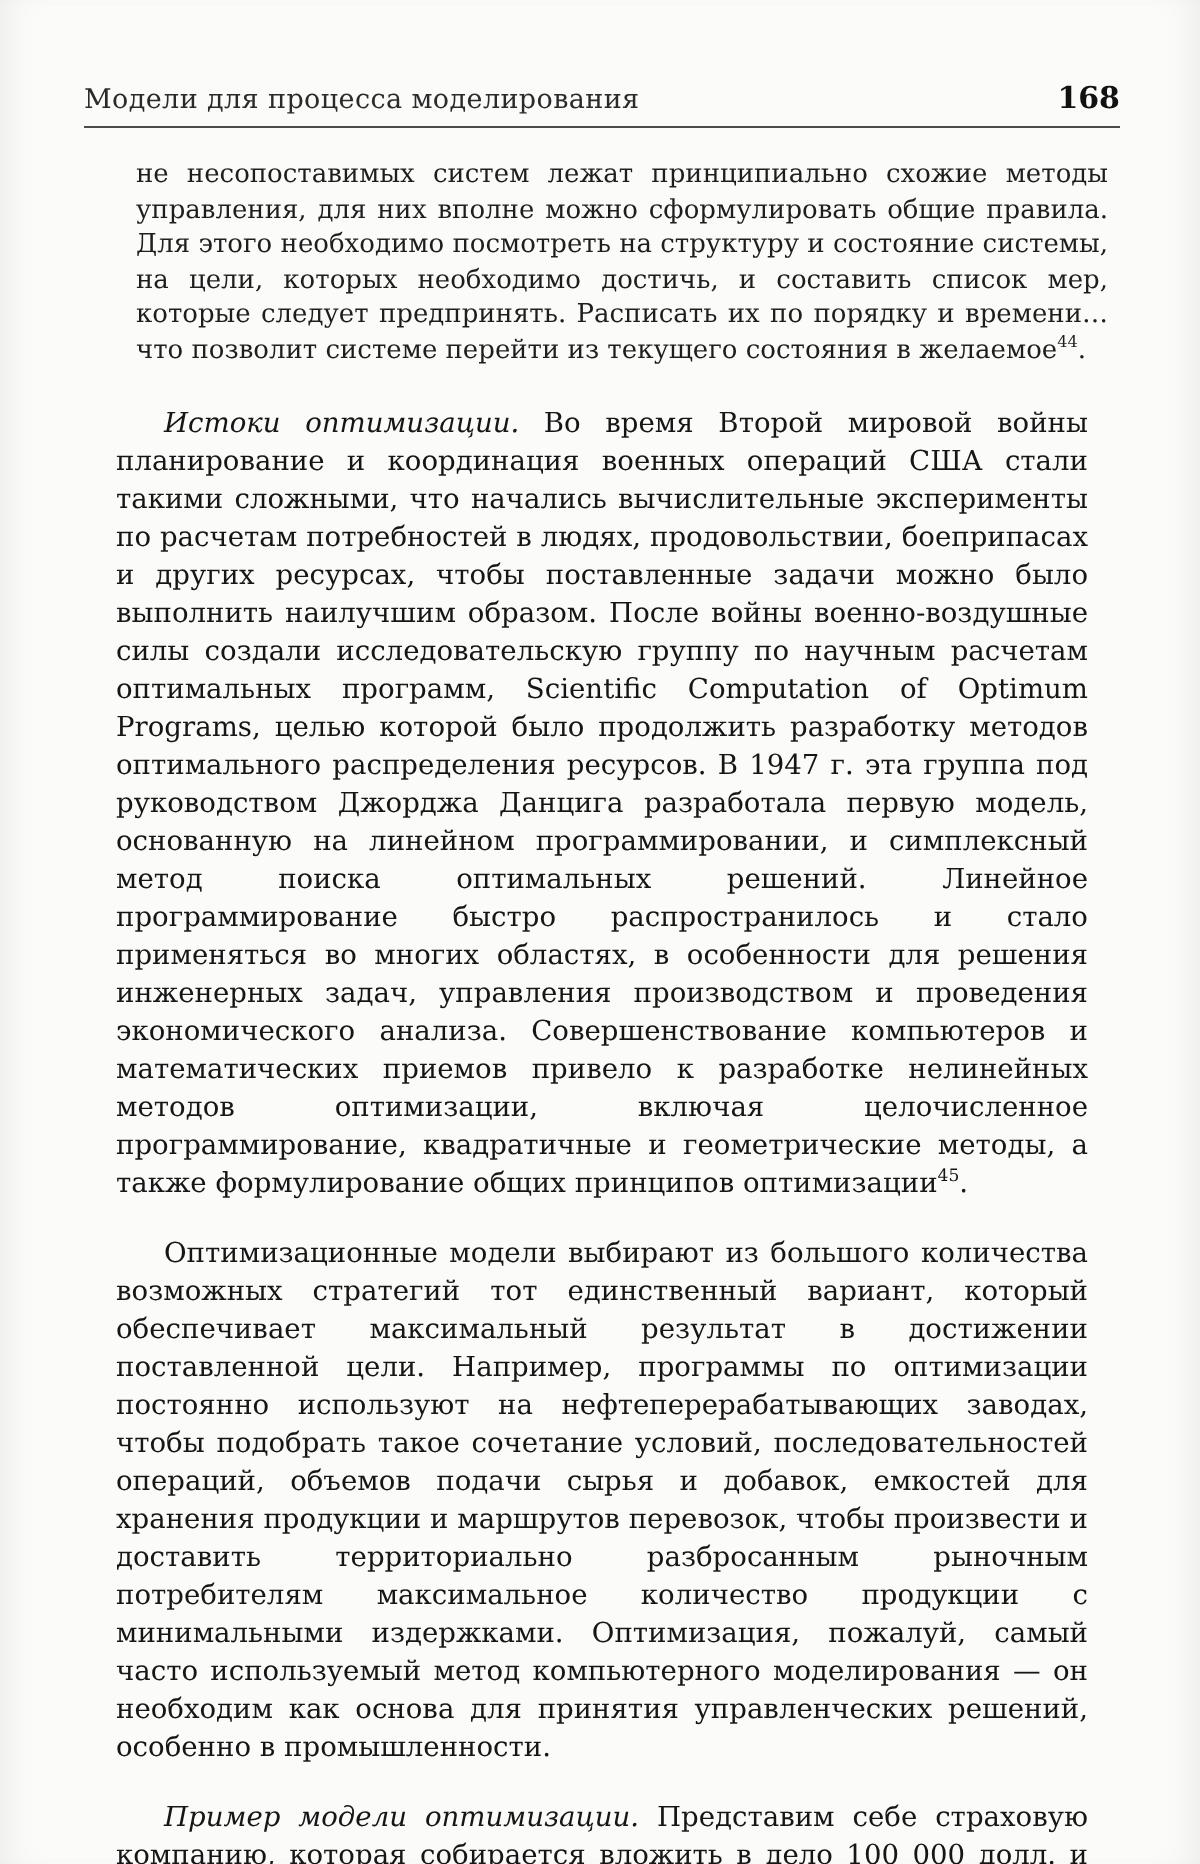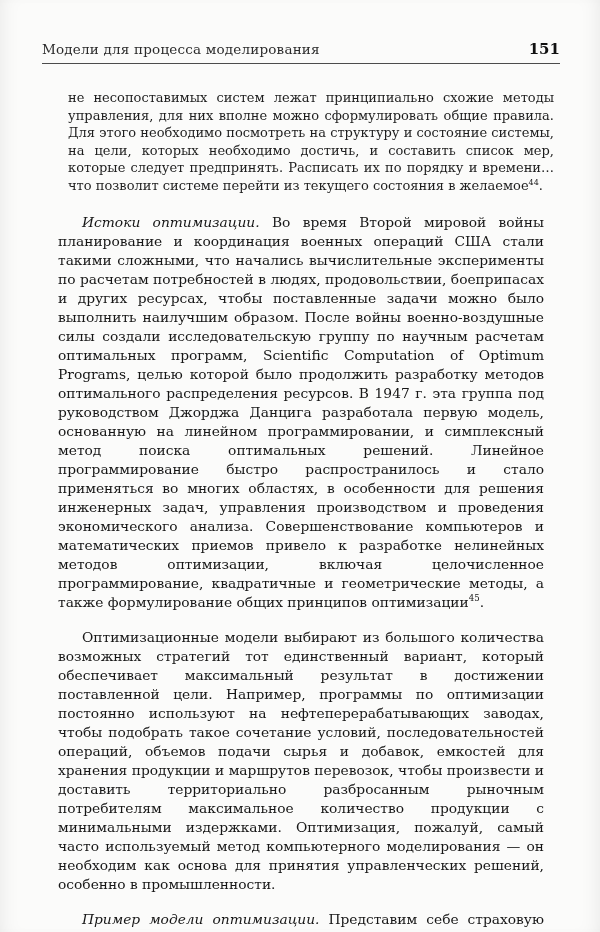--- a/index.html
+++ b/index.html
@@ -21,21 +21,21 @@
     box-sizing: border-box;
     width: 600px;
   }
   
   .header {
     display: flex;
     justify-content: space-between;
     align-items: baseline;
     border-bottom: 1.5px solid #4c4c4c;
     padding-bottom: 5px;
-    margin-bottom: 25px;
+    margin-bottom: 15px;
   }
   .running-title {
     font-size: 13.5px;
     color: #2b2b2b;
     letter-spacing: 0.2px;
   }
   .page-number {
     font-size: 15px;
     font-weight: bold;
     color: #111;
@@ -72,21 +72,21 @@
     letter-spacing: 0;
   }
 </style>
 </head>
 <body>
 
 <div class="page">
 
   <div class="header">
     <span class="running-title">Модели для процесса моделирования</span>
-    <span class="page-number">151</span>
+    <span class="page-number">168</span>
   </div>
 
   <div class="quote">
     <span>не несопоставимых систем лежат принципиально схожие методы управления, для них вполне можно сформулировать общие правила. Для этого необходимо посмотреть на структуру и состояние системы, на цели, которых необходимо достичь, и составить список мер, которые следует предпринять. Расписать их по порядку и времени… что позволит системе перейти из текущего состояния в желаемое</span><sup class="fnref">44</sup><span>.</span>
   </div>
 
   <p class="body-p">
     <span class="lead">Истоки оптимизации.</span><span> Во время Второй мировой войны планирование и координация военных операций США стали такими сложными, что начались вычислительные эксперименты по расчетам потребностей в людях, продовольствии, боеприпасах и других ресурсах, чтобы поставленные задачи можно было выполнить наилучшим образом. После войны военно-воздушные силы создали исследовательскую группу по научным расчетам оптимальных программ, Scientific Computation of Optimum Programs, целью которой было продолжить разработку методов оптимального распределения ресурсов. В 1947 г. эта группа под руководством Джорджа Данцига разработала первую модель, основанную на линейном программировании, и симплексный метод поиска оптимальных решений. Линейное программирование быстро распространилось и стало применяться во многих областях, в особенности для решения инженерных задач, управления производством и проведения экономического анализа. Совершенствование компьютеров и математических приемов привело к разработке нелинейных методов оптимизации, включая целочисленное программирование, квадратичные и геометрические методы, а также формулирование общих принципов оптимизации</span><sup class="fnref">45</sup><span>.</span>
   </p>
 

